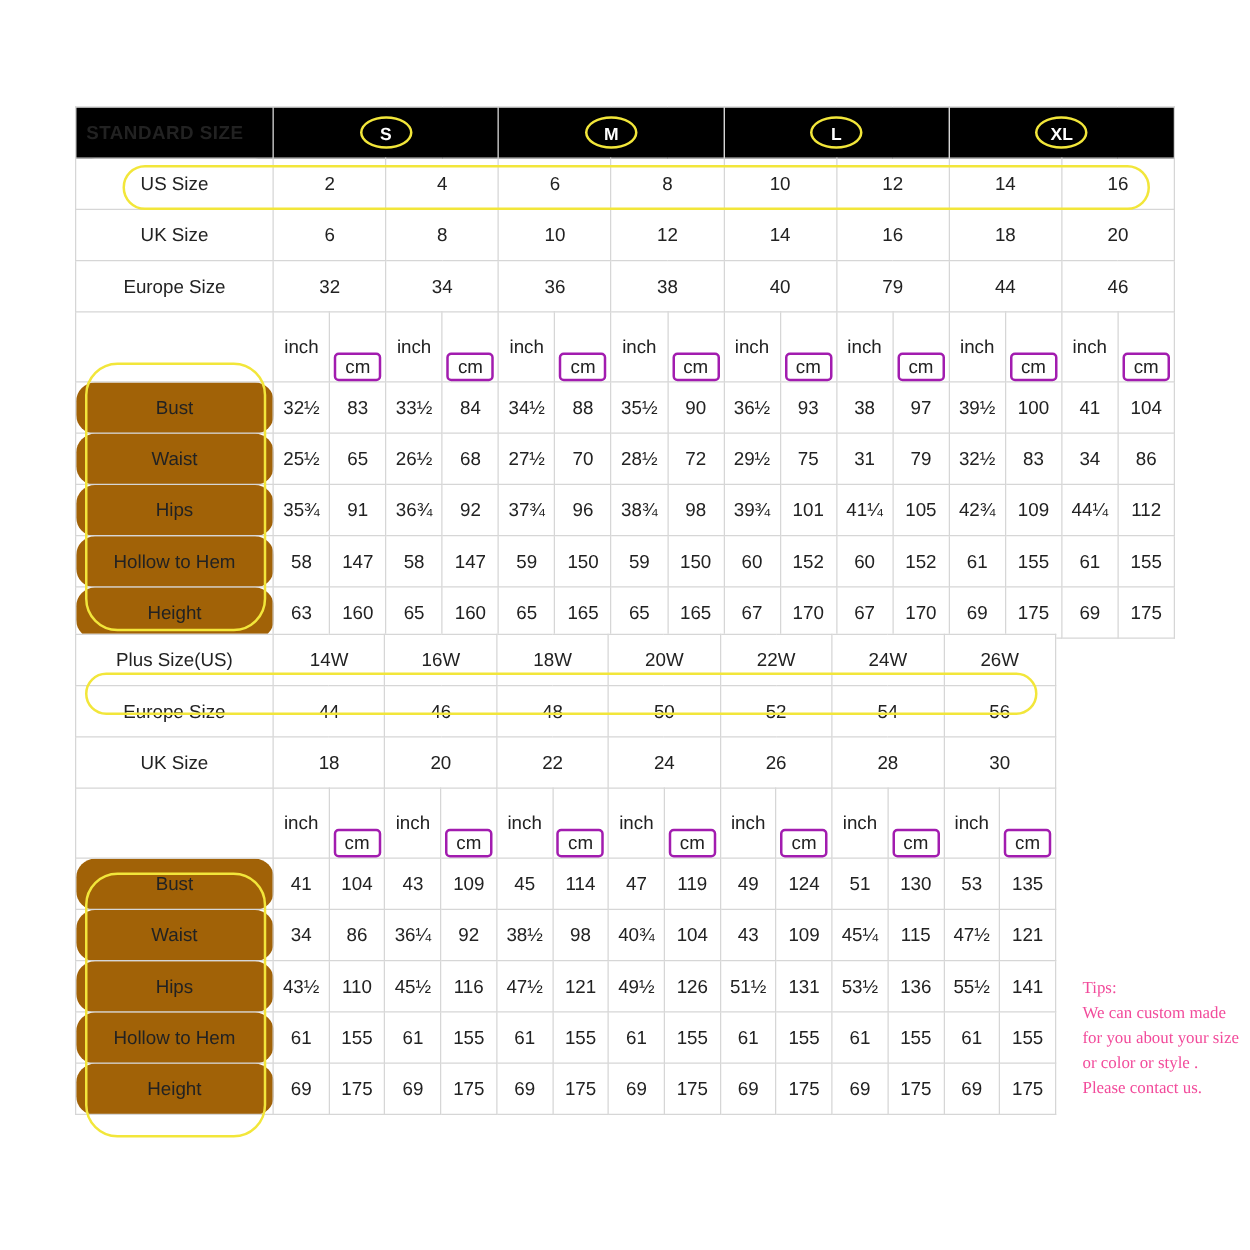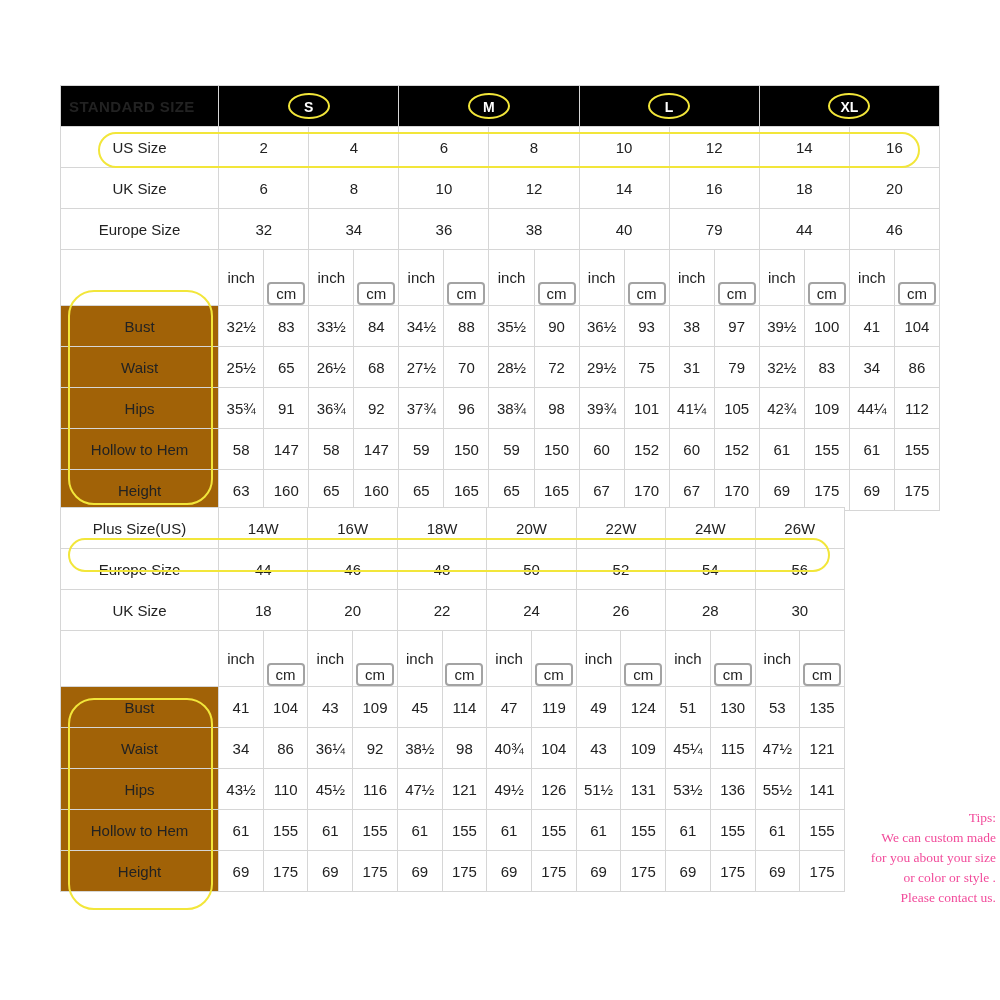--- a/index.html
+++ b/index.html
@@ -41,20 +41,21 @@
     font-weight: normal;
     padding: 0;
     height: 40px;
   }
   .row-header {
     background: #ffffff;
     font-weight: bold;
     font-size: 15px;
     color: #1a1a1a;
     width: 158px;
+    border-radius: 15px;
   }
   .hdr-black td {
     background: #000000;
     color: #ffffff;
     border: 1px solid #000000;
     height: 42px;
   }
   .hdr-black td.title {
     font-weight: bold;
     font-size: 15px;
@@ -77,48 +78,47 @@
   .meas-head {
     background: #a16207;
     font-weight: bold;
   }
   .unit-cell {
     font-size: 14px;
     color: #333333;
   }
   .unit-cell.cm span {
     display: inline-block;
-    border: 2px solid #a3a3a3;
+    border: 2px solid #a21caf;
     border-radius: 4px;
     padding: 1px 7px;
     box-sizing: border-box;
     margin-top: 32px;
   }
   .blank-left { background:#ffffff; }
 
   
   .hl {
     position: absolute;
     border: 2px solid #f2e63a;
     border-radius: 22px;
     pointer-events: none;
     box-sizing: border-box;
   }
 
   
   #tips {
     position: absolute;
     left: 866px;
-    top: 808px;
+    top: 780px;
     width: 130px;
     color: #f24b9b;
     font-size: 13.5px;
     line-height: 20px;
     font-family: "Liberation Serif", serif;
-    text-align: right;
   }
   #tips div { white-space: nowrap; }
 </style>
 </head>
 <body>
 
 <div id="page">
 
   <div class="table-wrap" id="standard-table">
     <table class="size-table">

